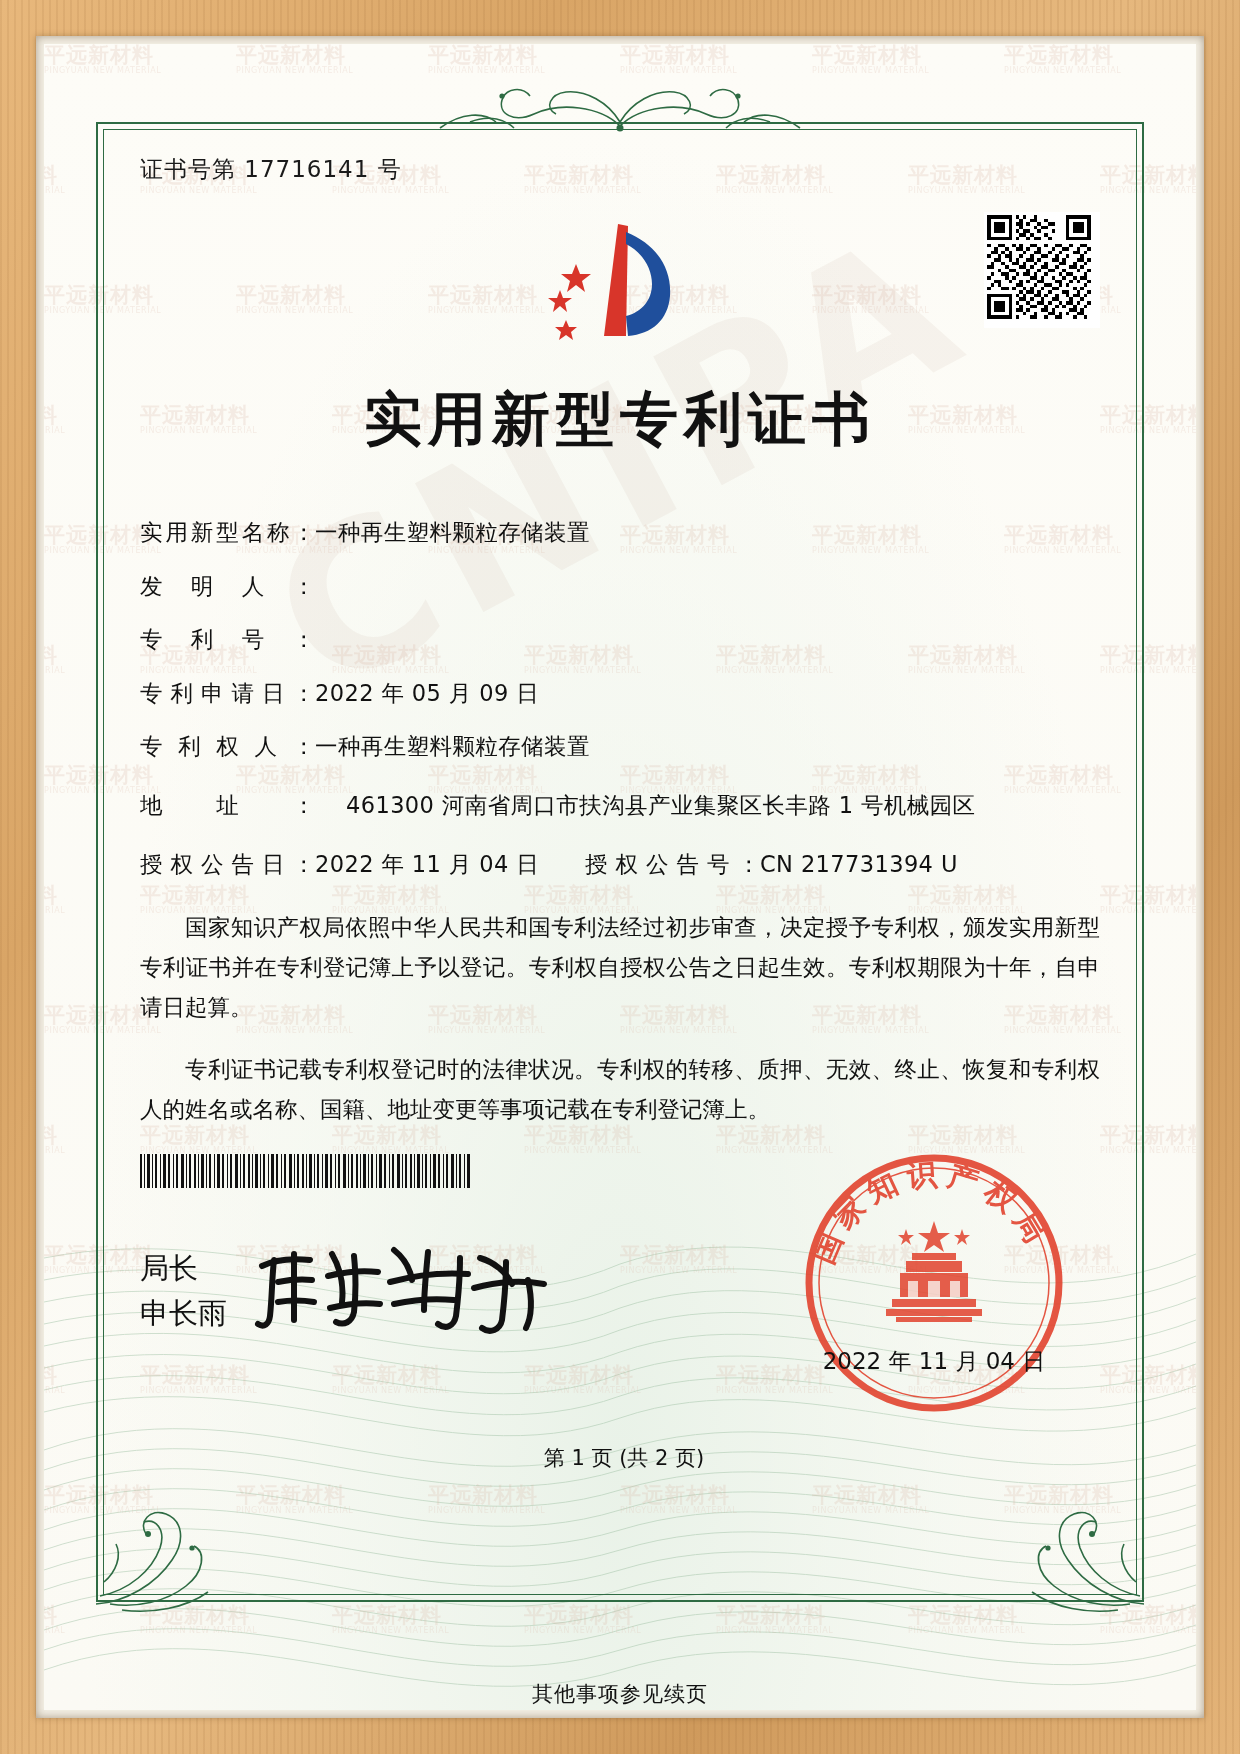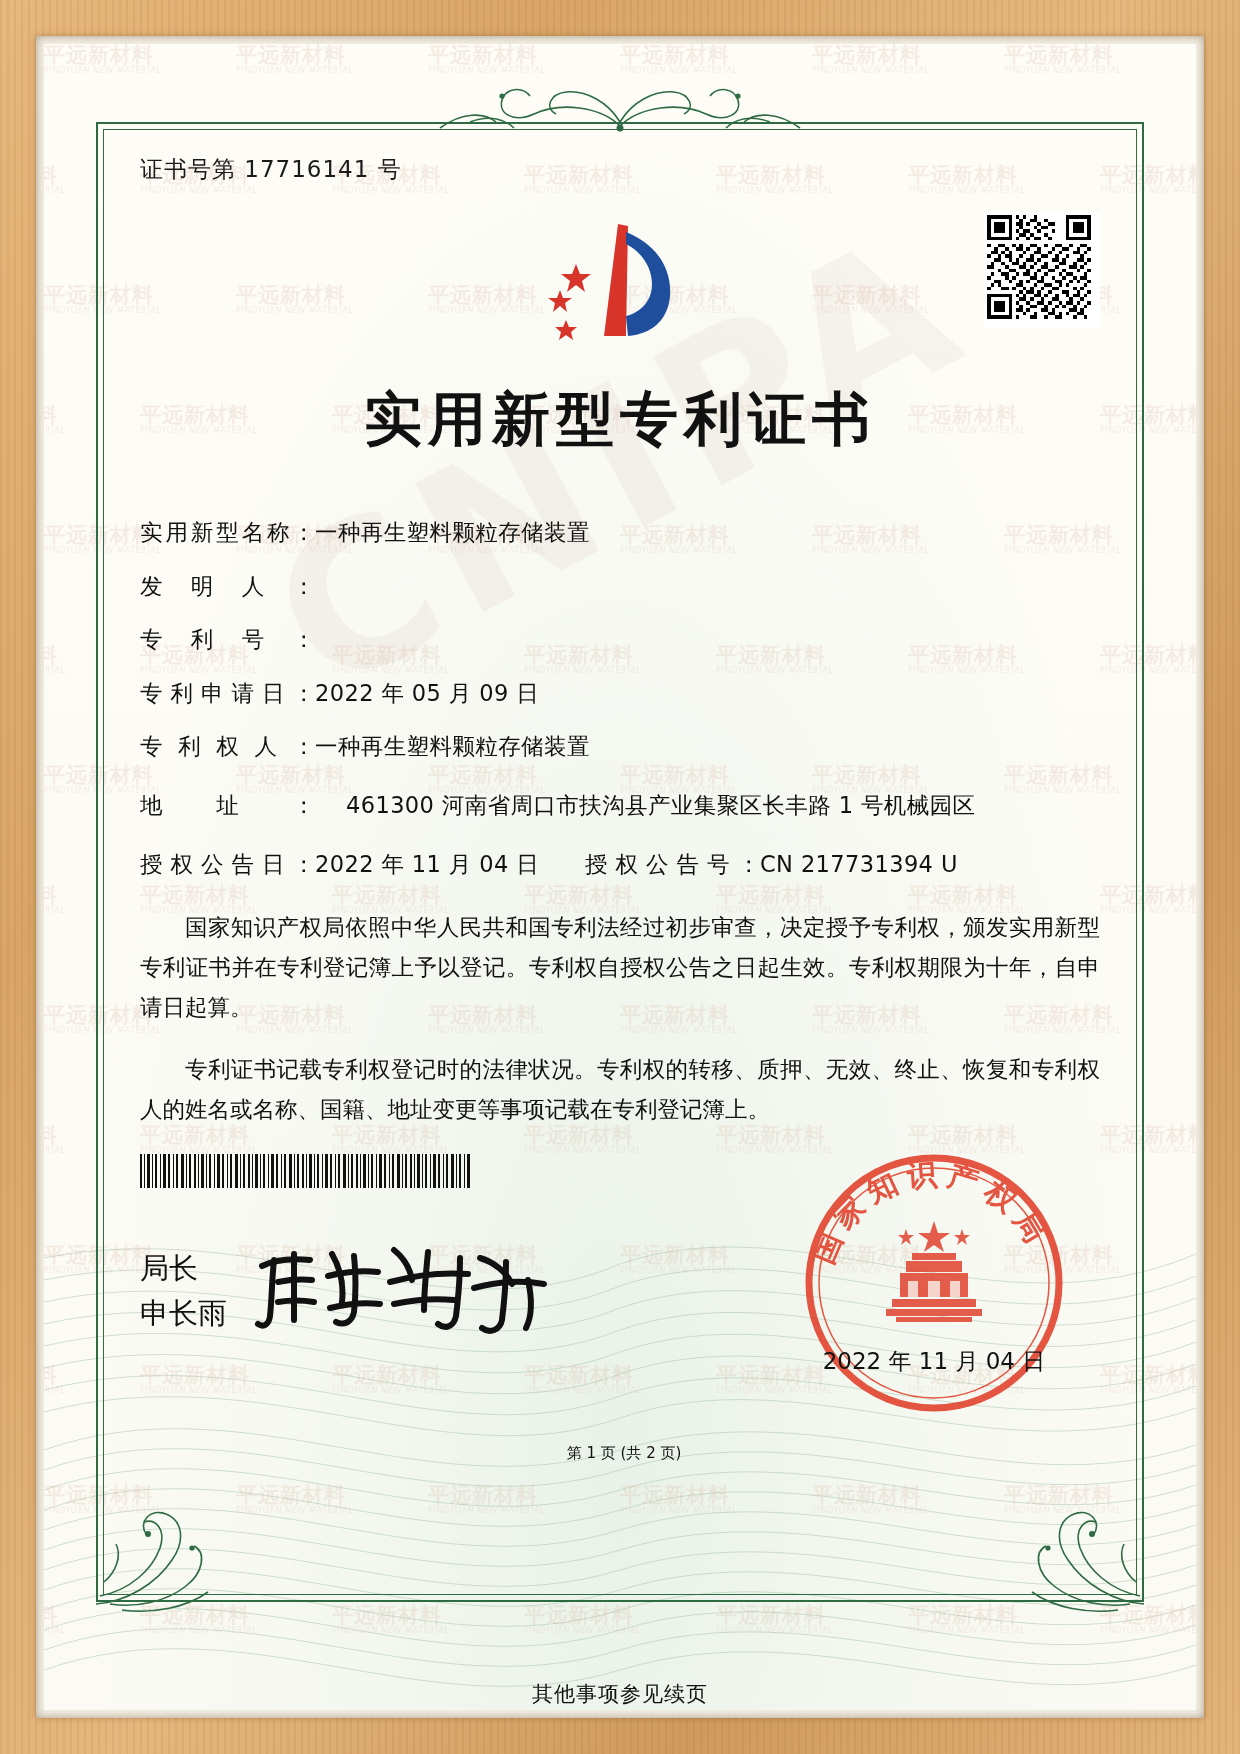--- a/index.html
+++ b/index.html
@@ -219,21 +219,21 @@
     top: 1180px;
     width: 320px;
     height: 120px;
   }
 
   .page-no {
     position: absolute;
     left: 8px; right: 0;
     top: 1400px;
     text-align: center;
-    font-size: 15px;
+    font-size: 21px;
     color: #111;
   }
 
   .footer-note {
     position: absolute;
     left: 0; right: 0;
     bottom: 46px;
     text-align: center;
     font-size: 21px;
     color: #111;

